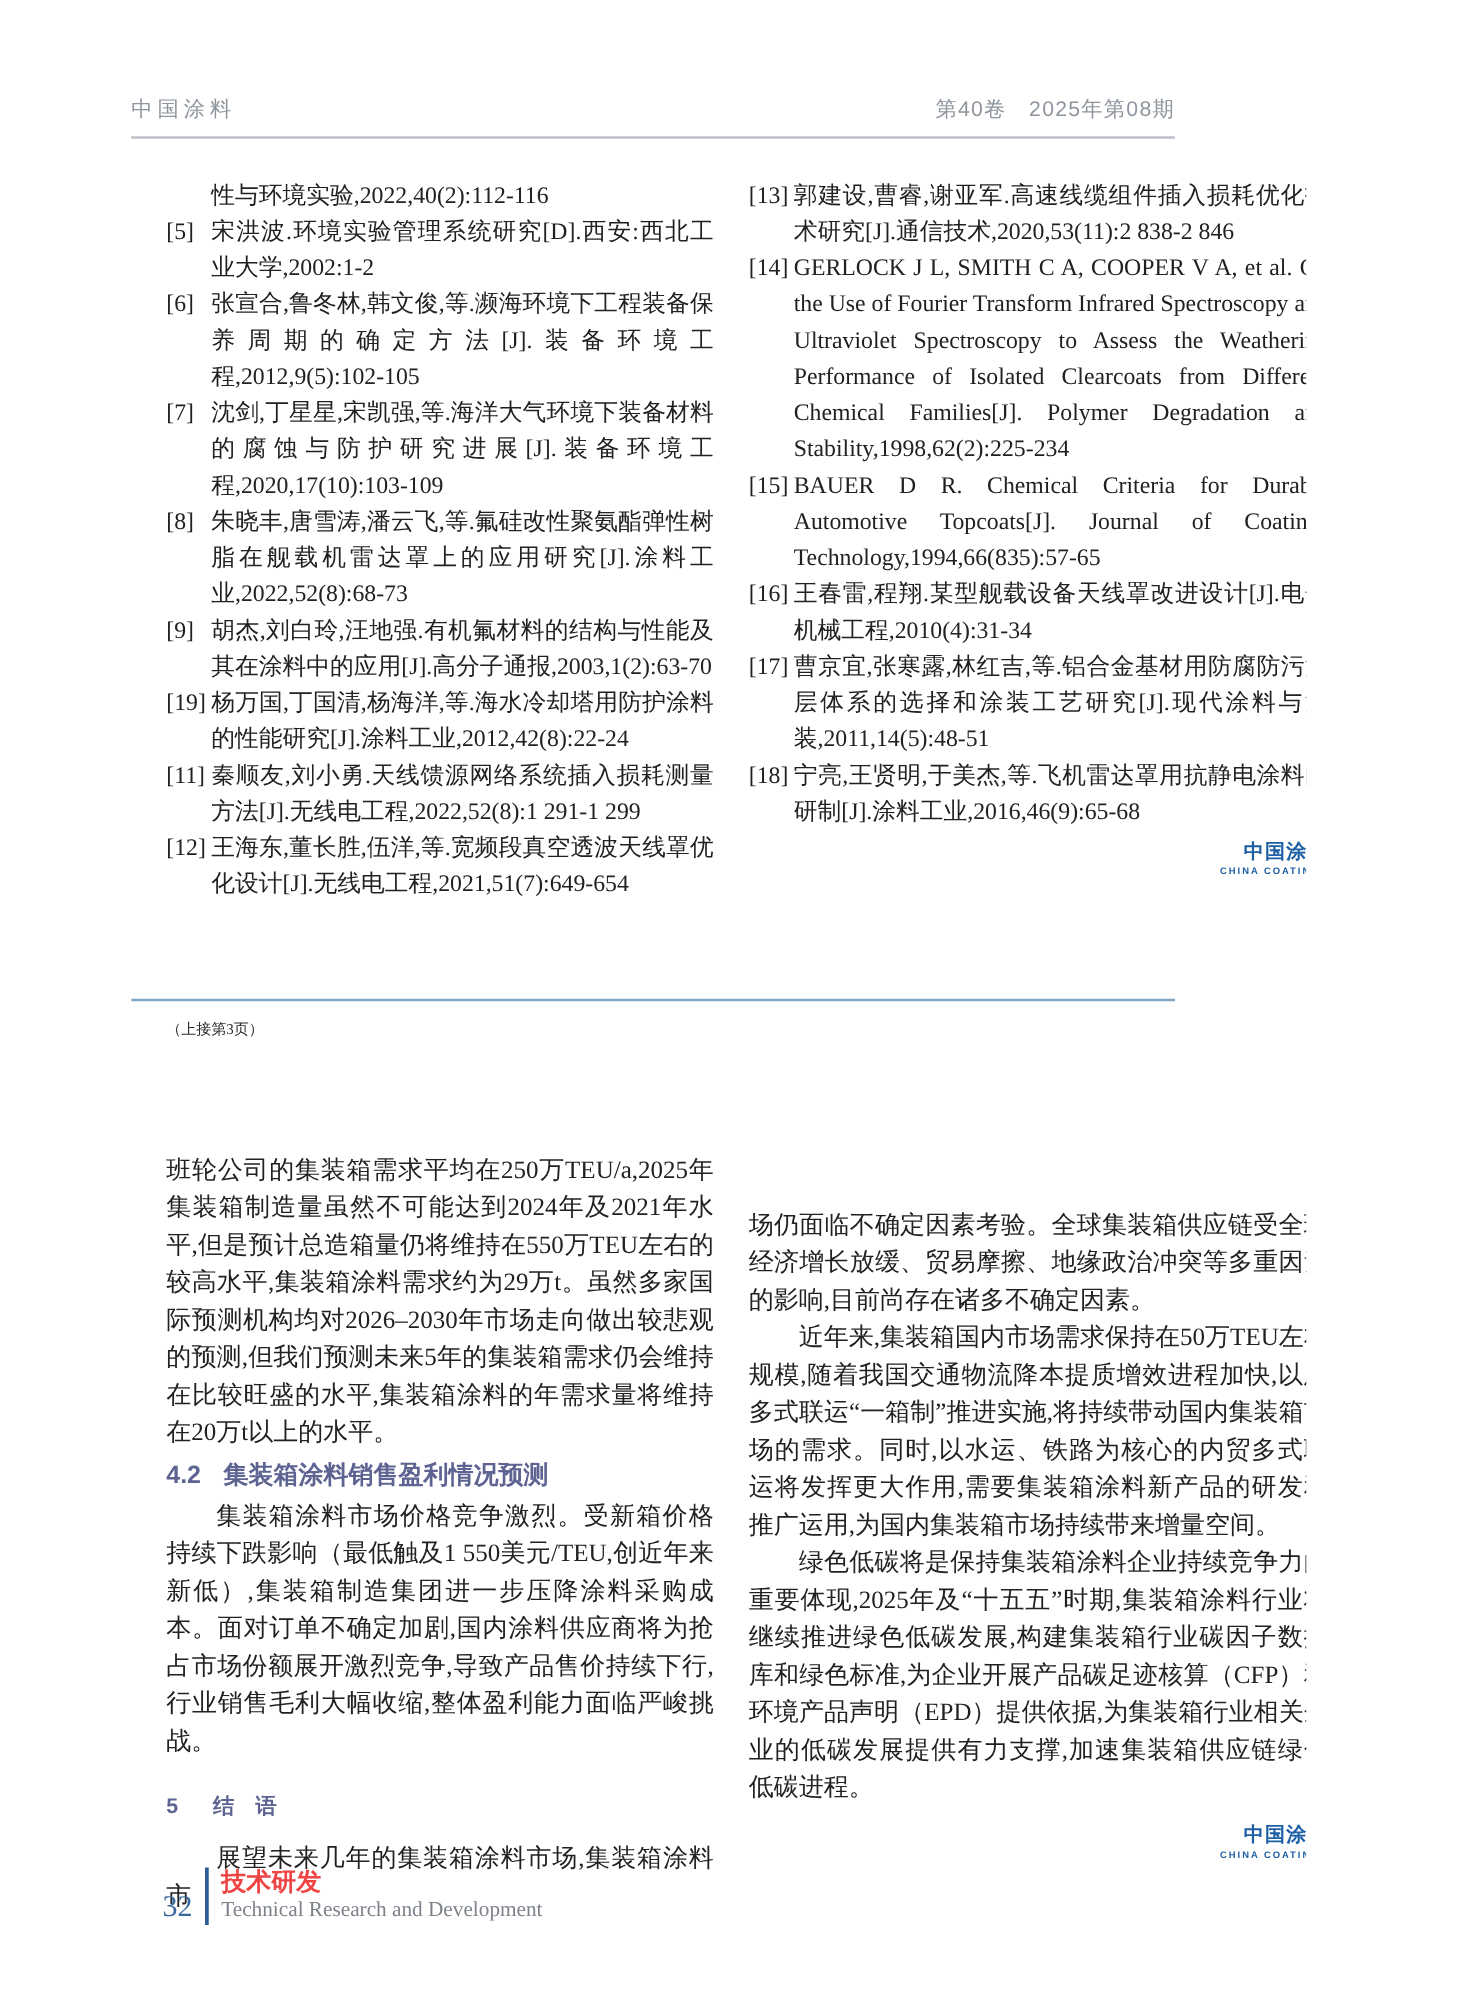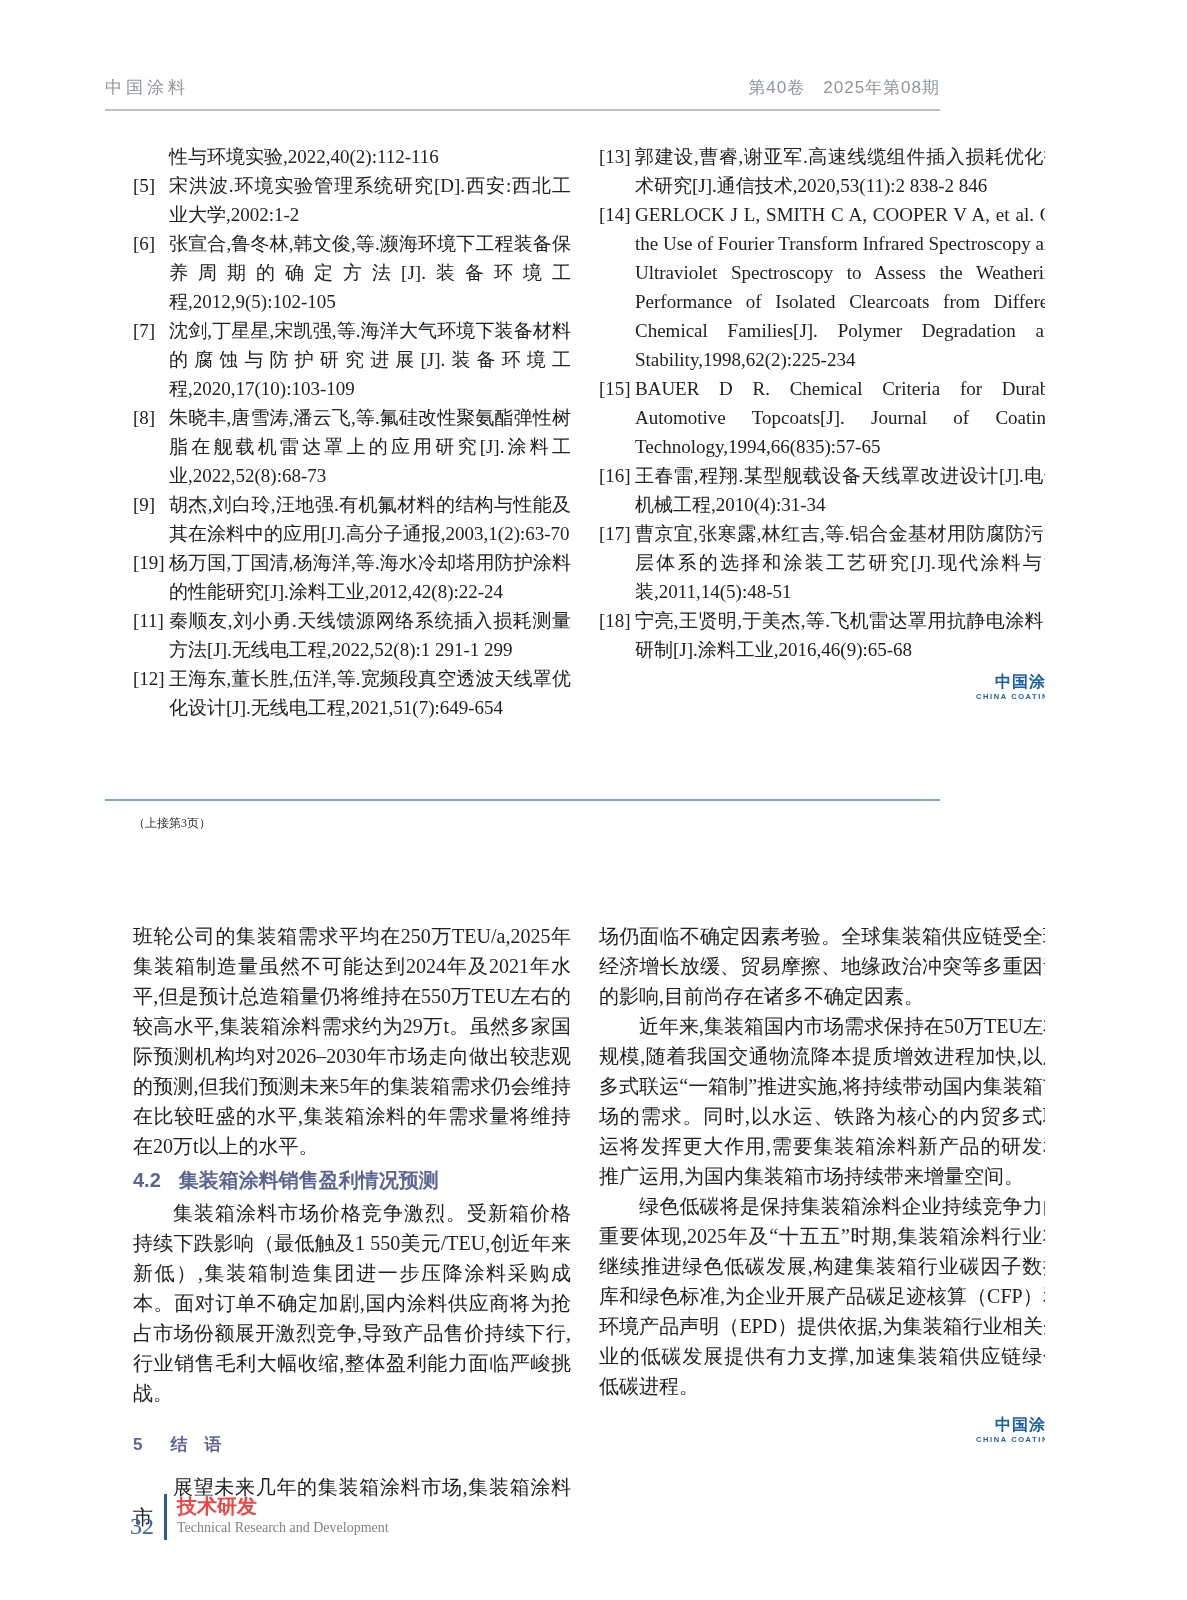--- a/index.html
+++ b/index.html
@@ -52,21 +52,21 @@
     height:2px;background:#7fa9c4;
   }
   .continuation-note{
     position:absolute;top:815px;left:133px;
     font-size:12px;color:#2b2b2b;
     font-family:"Liberation Serif","DejaVu Serif",serif;
   }
   
   .body-cols{
     position:absolute;top:921px;left:133px;width:930px;
-    display:flex;gap:28px;
+    display:flex;gap:28px;align-items:center;
   }
   .body-col{font-size:20px;line-height:30px;text-align:justify;}
   .body-col.left{width:438px;}
   .body-col.right{width:464px;}
   .para{margin:0;}
   .para.indent{text-indent:2em;}
   .h42{
     font-family:"Liberation Sans","DejaVu Sans",sans-serif;
     font-weight:bold;color:#5e6492;font-size:20px;
     margin:5px 0 4px 0;line-height:28px;text-align:left;
@@ -88,21 +88,21 @@
     font-size:24px;color:#39689e;margin-right:10px;align-self:flex-end;
   }
   .footer-bar{width:3px;height:46px;background:#2d5d95;margin-right:10px;}
   .footer-labels{display:flex;flex-direction:column;justify-content:center;}
   .footer-cn{
     font-family:"Liberation Sans","DejaVu Sans",sans-serif;
     font-size:20px;font-weight:bold;color:#ef4444;line-height:24px;
   }
   .footer-en{
     font-family:"Liberation Serif","DejaVu Serif",serif;
-    font-size:14px;color:#7d828a;line-height:16px;margin-top:2px;
+    font-size:17px;color:#7d828a;line-height:16px;margin-top:2px;
   }
 </style>
 </head>
 <body>
 
 <div class="page">
 
   <div class="header">
     <span class="journal-name">中国涂料</span>
     <span class="issue-info">第40卷　2025年第08期</span>

